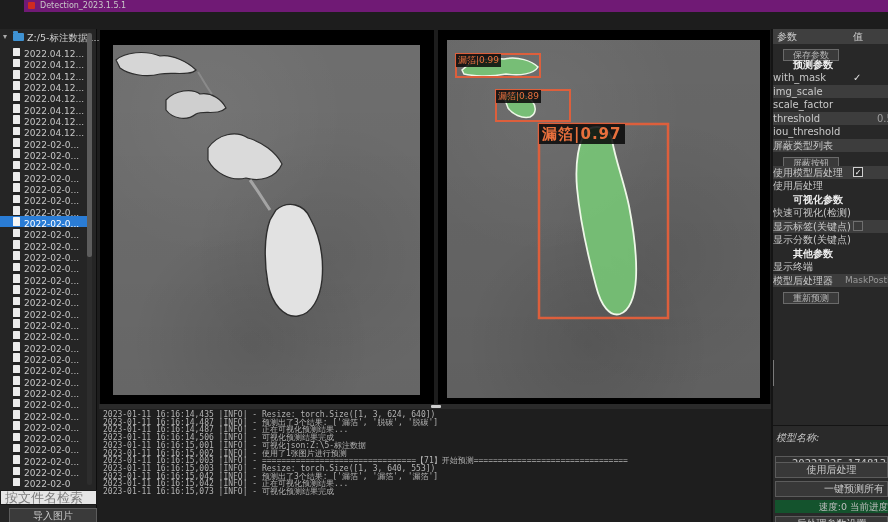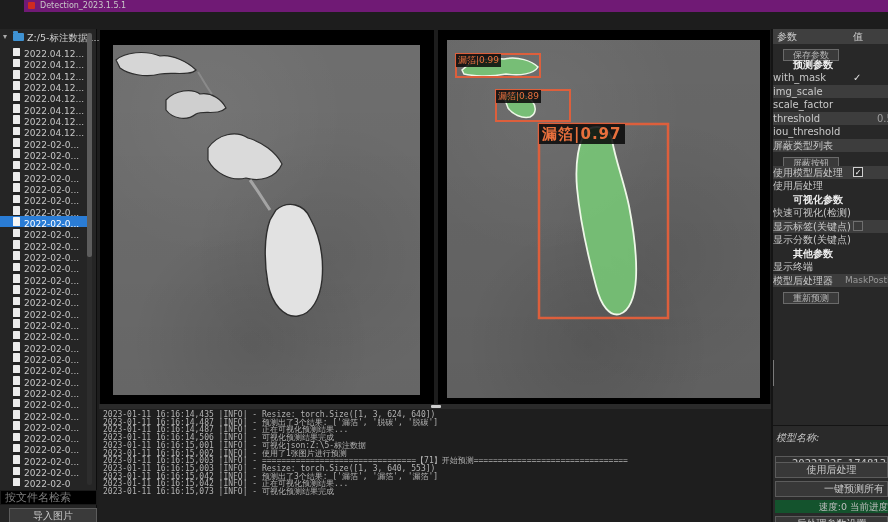--- a/index.html
+++ b/index.html
@@ -23,21 +23,21 @@
   .root-label { position:absolute; left:27px; top:0; font-size:9.5px; line-height:13px; color:#d2d2d2; }
   .tree-items { position:absolute; left:0; top:17px; width:90px; height:442px; overflow:hidden; }
   .tree-item { position:relative; height:11.33px; line-height:11.33px; padding-left:24px; white-space:nowrap; }
   .tree-item.selected { background:#2a7cd5; }
   .doc-icon { position:absolute; left:13px; top:1.5px; width:6.5px; height:8.5px; background:#ececec; border-radius:0.5px; }
   .tree-item.selected .doc-icon { background:#f5f5f5; }
   .tree-label { font-size:9px; color:#c6c6c6; }
   .tree-item.selected .tree-label { color:#ffffff; }
   .tree-scroll { position:absolute; right:4px; top:4px; width:5px; height:452px; background:#2d2d2d; border-radius:2px; }
   .tree-thumb { position:absolute; left:0; top:0; width:5px; height:224px; background:#5d5d5d; border-radius:2px; }
-  .search-box { position:absolute; left:0px; top:461px; width:97px; height:15px; background:#000000; border:1px solid #1a1a1a; font-size:11px; color:#7d7d7d; line-height:13px; padding-left:4px; }
+  .search-box { position:absolute; left:0px; top:461px; width:97px; height:15px; background:#e5e5e5; border:1px solid #1a1a1a; font-size:13px; color:#7d7d7d; line-height:13px; padding-left:4px; }
   .import-btn { position:absolute; left:9px; top:479px; width:88px; height:16px; background:#3a3a3a; border:1px solid #5c5c5c; color:#c9c9c9; font-size:10px; text-align:center; line-height:14px; }
 
   
   .viewer { position:absolute; top:30px; height:374px; background:#000; }
   .viewer-left { left:100px; width:334px; }
   .viewer-right { left:438px; width:332px; }
   .gray-img { position:absolute; background:#747474;
      background-image:radial-gradient(circle at 30% 20%, rgba(255,255,255,0.05), transparent 40%),
                       radial-gradient(circle at 70% 60%, rgba(0,0,0,0.08), transparent 45%),
                       radial-gradient(circle at 45% 85%, rgba(0,0,0,0.10), transparent 35%),

